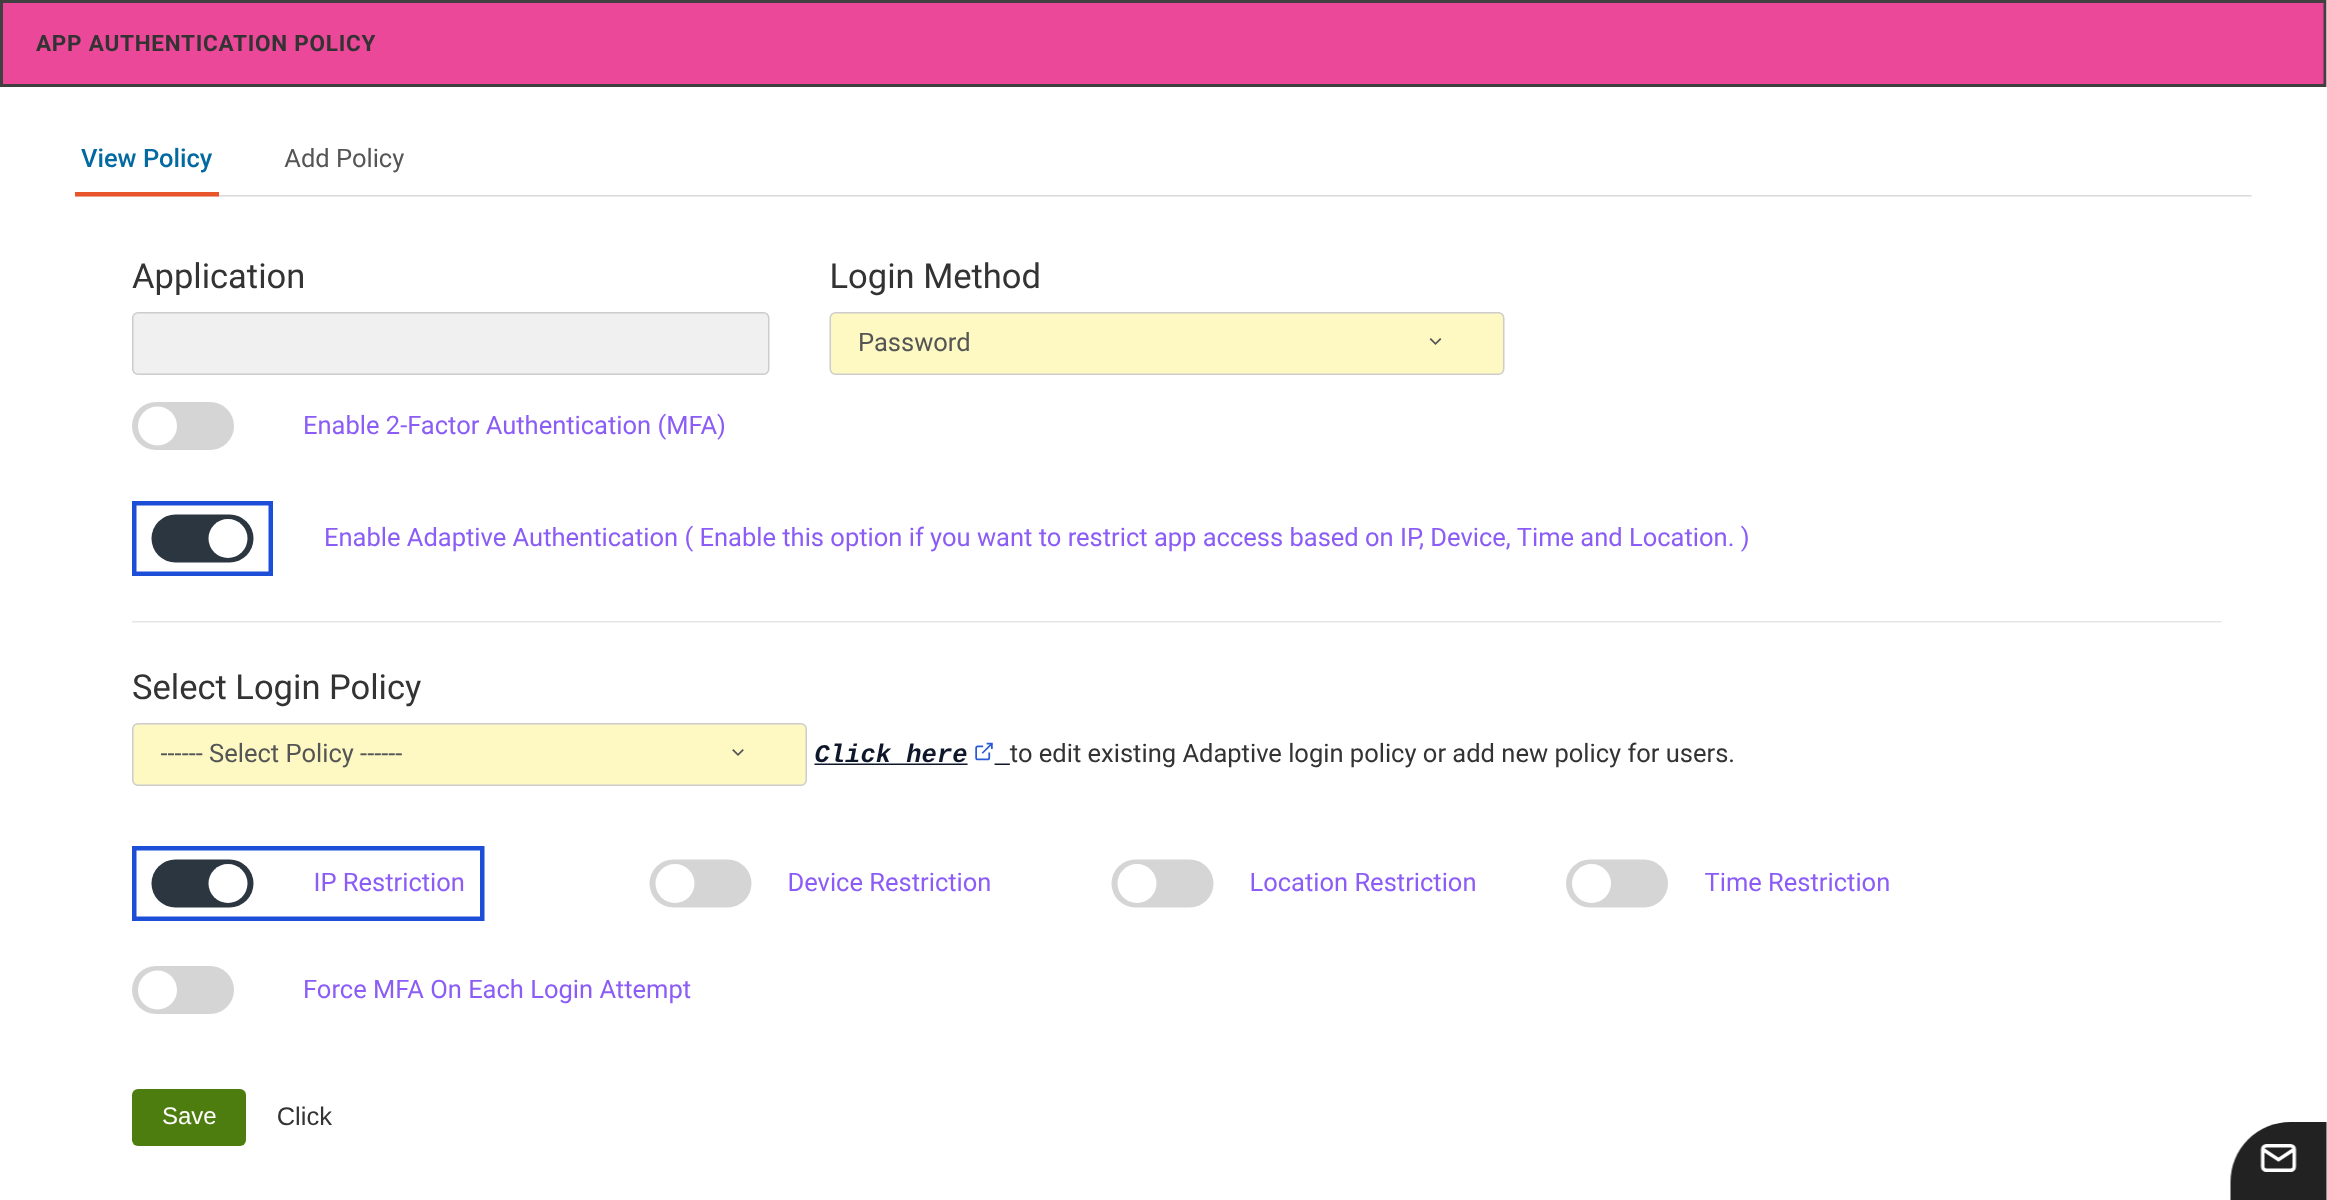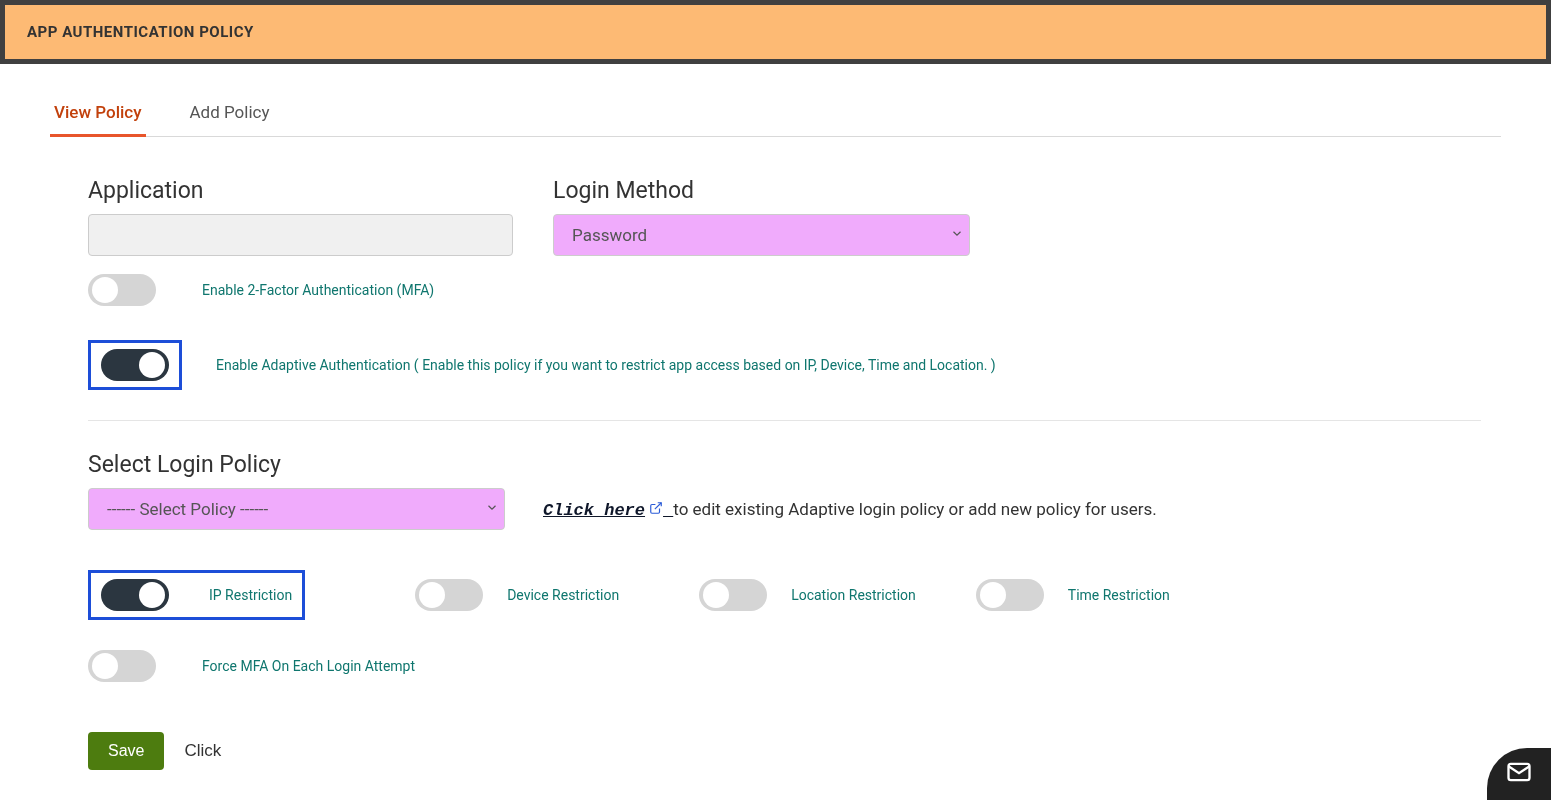--- a/index.html
+++ b/index.html
@@ -3,22 +3,22 @@
 <meta charset="utf-8">
 <style>
   * { box-sizing: border-box; margin: 0; padding: 0; }
   body {
     font-family: -apple-system, BlinkMacSystemFont, "Segoe UI", Roboto, Arial, sans-serif;
     background: #fff;
     color: #333;
     font-size: 16px;
   }
   .header-bar {
-    background: #fdba74;
-    border: 5px solid #404040;
+    background: #ec4899;
+    border: 2px solid #404040;
     padding: 18px 22px;
   }
   .header-title {
     font-weight: 700;
     letter-spacing: 0.5px;
     color: #333;
     font-size: 15px;
   }
   .content-wrap {
     padding: 0 50px 40px 50px;
@@ -31,21 +31,21 @@
   }
   .tab {
     padding: 8px 4px 12px 4px;
     cursor: pointer;
     font-size: 17px;
     color: #555;
     border-bottom: 3px solid transparent;
     margin-bottom: -1px;
   }
   .tab.active {
-    color: #c2410c;
+    color: #0369a1;
     border-bottom-color: #e8552b;
     font-weight: 500;
   }
   .form-area {
     padding: 40px 20px 0 38px;
   }
   .row {
     display: flex;
     gap: 40px;
     flex-wrap: wrap;
@@ -59,25 +59,25 @@
   .input-text {
     width: 425px;
     height: 42px;
     border: 1px solid #ccc;
     border-radius: 4px;
     background: #f0f0f0;
     padding: 0 12px;
     font-size: 15px;
   }
   .select-box {
-    width: 417px;
+    width: 450px;
     height: 42px;
     border: 1px solid #ccc;
     border-radius: 4px;
-    background: #f0abfc;
+    background: #fef9c3;
     padding: 0 36px 0 18px;
     font-size: 17px;
     color: #555;
     appearance: none;
     position: relative;
     display: flex;
     align-items: center;
     cursor: pointer;
   }
   .select-wrap { position: relative; width: 425px; }
@@ -108,22 +108,22 @@
     position: absolute;
     width: 26px;
     height: 26px;
     background: #fff;
     border-radius: 50%;
     top: 3px;
   }
   .toggle.off .knob { left: 4px; }
   .toggle.on  .knob { right: 4px; }
   .toggle-label {
-    font-size: 14px;
-    color: #0f766e;
+    font-size: 17px;
+    color: #8b5cf6;
   }
   .highlight-box {
     border: 3px solid #1d4ed8;
     padding: 6px 10px;
     display: inline-flex;
     align-items: center;
   }
   .divider {
     border: none;
     border-top: 1px solid #e5e5e5;
@@ -238,21 +238,21 @@
         </div>
       <span class="toggle-label">Enable 2-Factor Authentication (MFA)</span>
     </div>
 
     <div style="margin-top:34px; display:flex; align-items:center; gap:34px;">
       <span class="highlight-box">
         <div class="toggle on">
             <div class="knob"></div>
           </div>
       </span>
-      <span class="toggle-label">Enable Adaptive Authentication ( Enable this policy if you want to restrict app access based on IP, Device, Time and Location. )</span>
+      <span class="toggle-label">Enable Adaptive Authentication ( Enable this option if you want to restrict app access based on IP, Device, Time and Location. )</span>
     </div>
 
     <hr class="divider">
 
     <label class="field-label">Select Login Policy</label>
 
     <div class="policy-row">
       <div class="select-wrap">
         <div class="select-box">
           <span>------ Select Policy ------</span>

